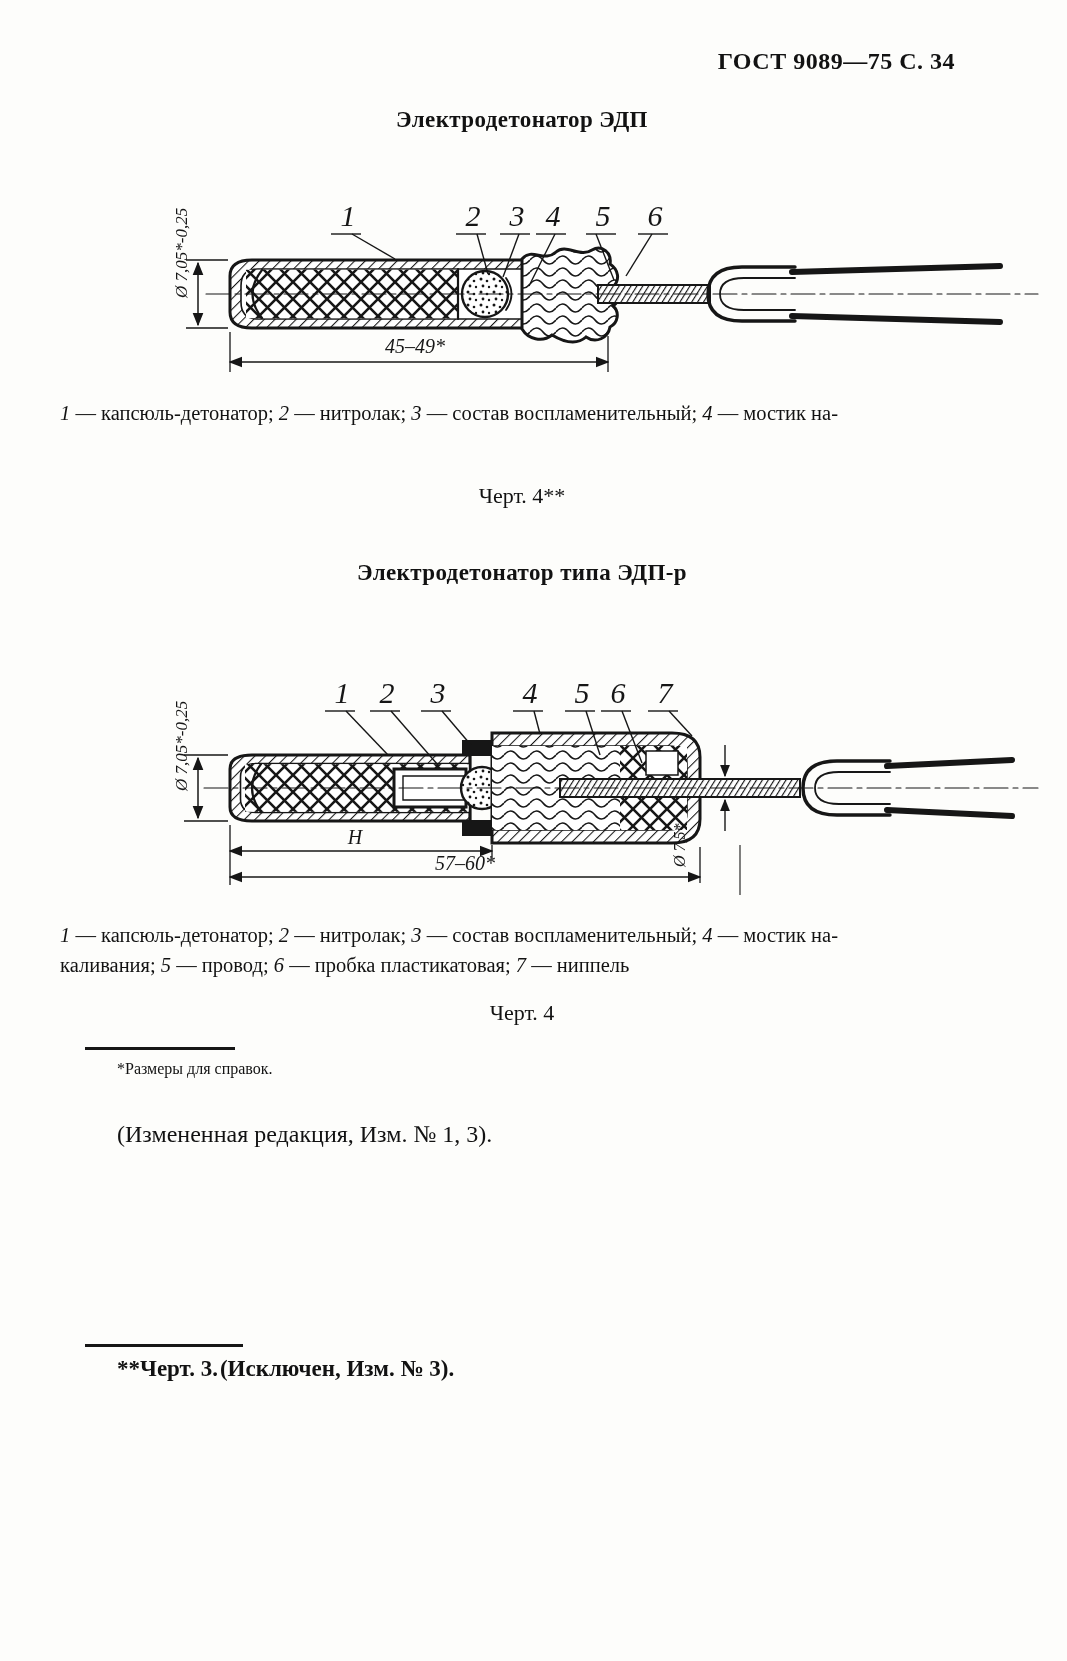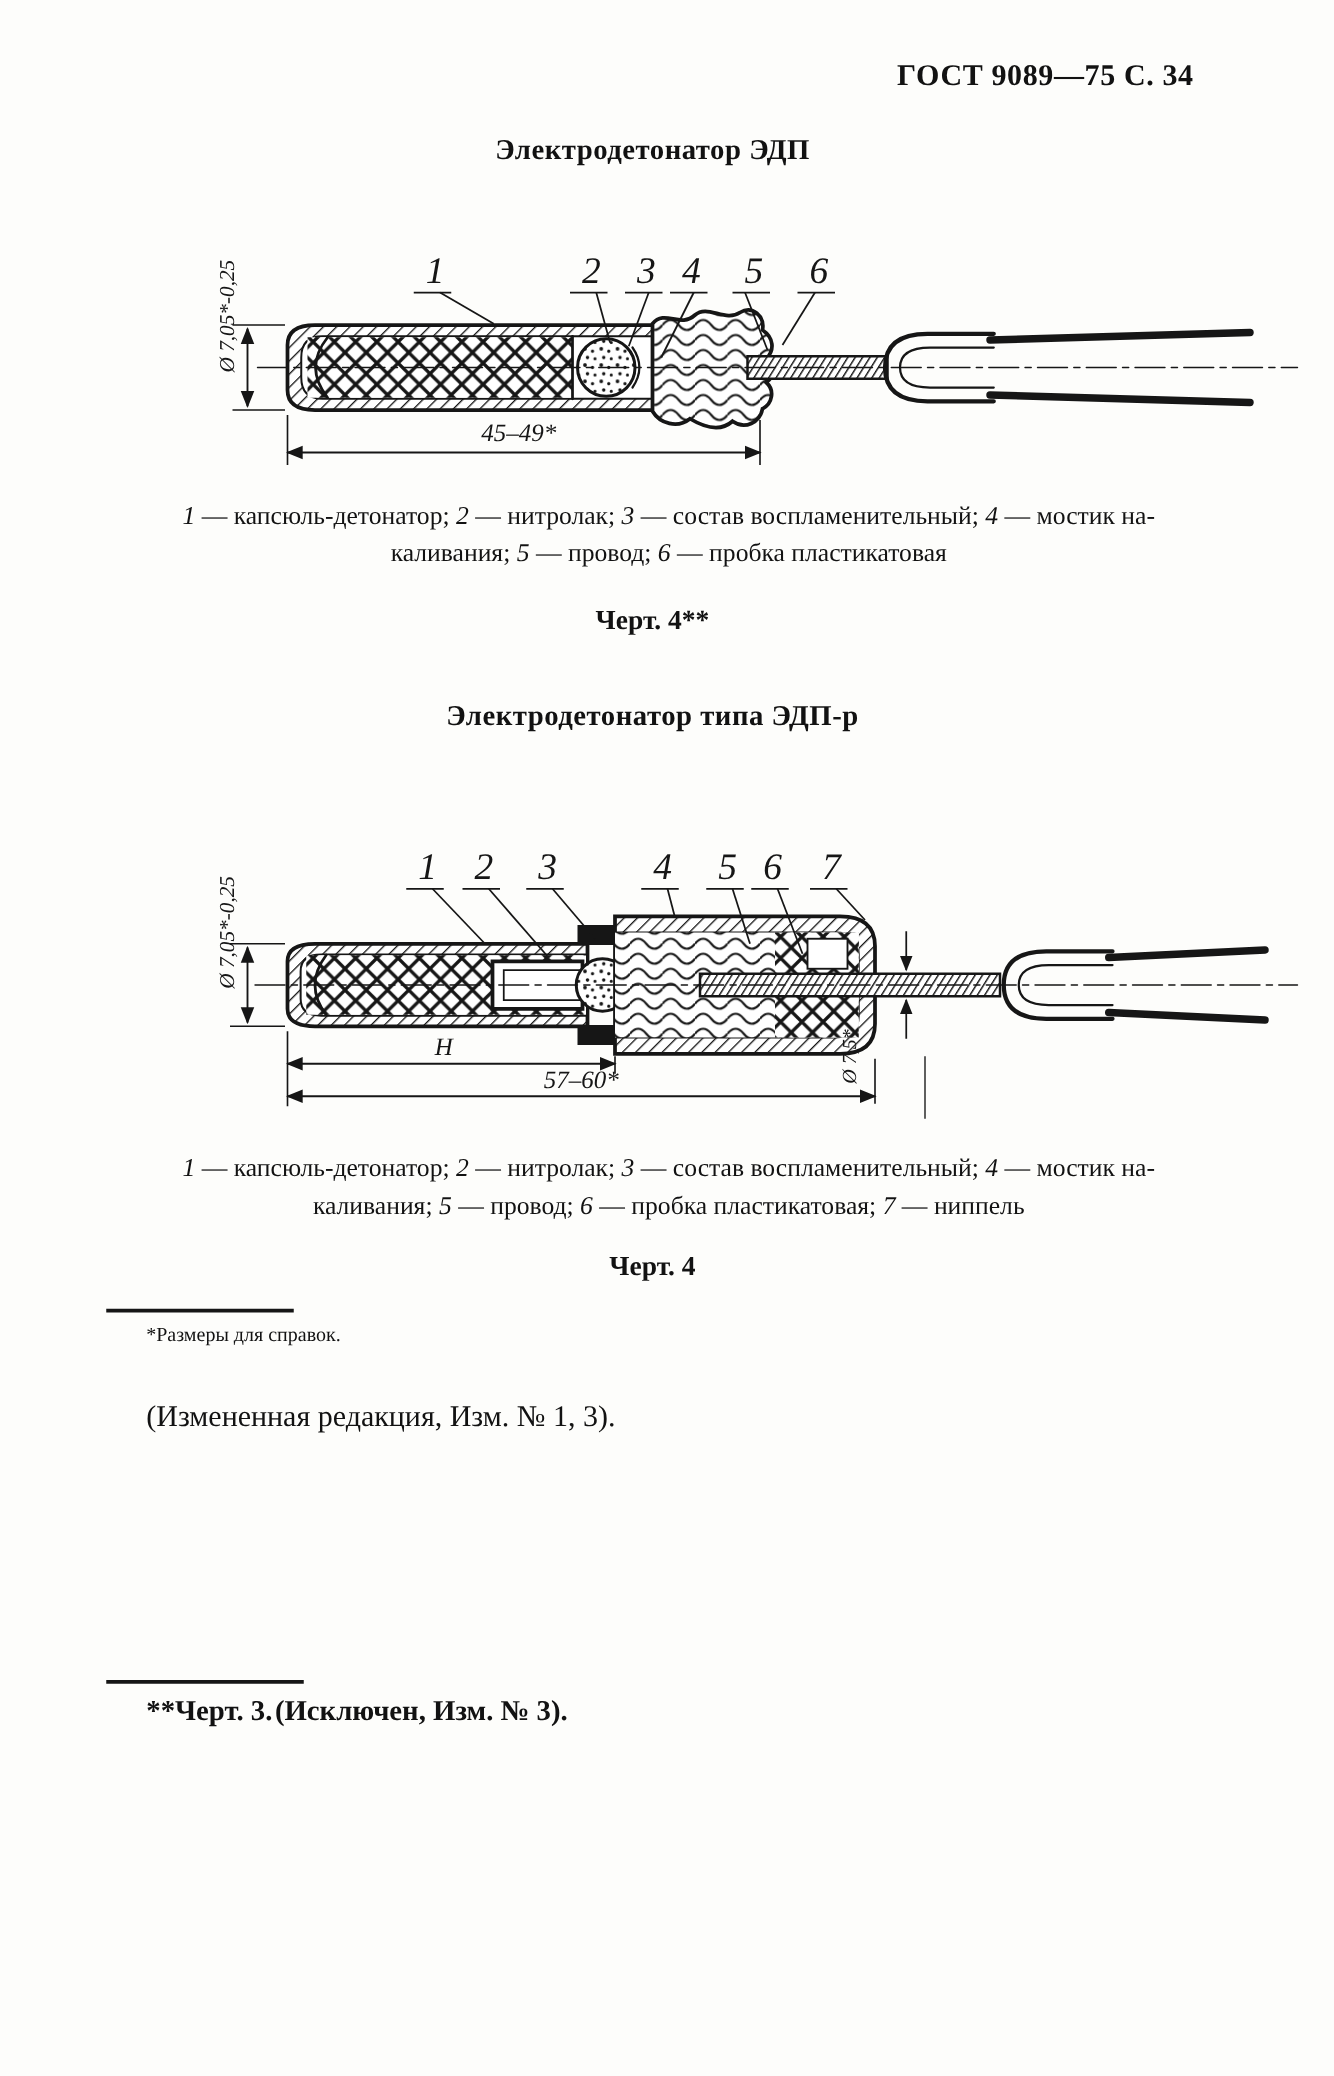--- a/index.html
+++ b/index.html
@@ -6,22 +6,22 @@
   body{
     width:1067px;height:1661px;position:relative;
     background:#fdfdfb;color:#121212;
     font-family:"Liberation Serif",serif;
     overflow:hidden;
   }
   .abs{position:absolute}
   .centered{left:0;width:1044px;text-align:center}
   .hdr{font-weight:700;font-size:24px;letter-spacing:.5px;white-space:nowrap}
   .fig-title{font-weight:700;font-size:23px;letter-spacing:.4px}
-  .fig-label{font-weight:700;font-size:22px}
-  .caption{font-size:20.5px;line-height:30px;text-align:center}
+  .fig-label{font-weight:400;font-size:22px}
+  .caption{font-size:20.5px;line-height:30px;text-align:left}
   .caption .num{font-style:italic}
   .note{font-size:16px}
   .note-bold{font-weight:400;font-size:24px}
   .rule{border-top:3px solid #161616;height:0}
   .fig{position:absolute}
   svg text{font-family:"Liberation Serif",serif}
 </style>
 </head>
 <body>
 
@@ -106,21 +106,20 @@
     <text x="413" y="80" font-size="30" text-anchor="middle">4</text>
     <text x="463" y="80" font-size="30" text-anchor="middle">5</text>
     <text x="515" y="80" font-size="30" text-anchor="middle">6</text>
     <text transform="translate(47 152) rotate(-90)" font-size="17">Ø 7,05*-0,25</text>
     <text x="275" y="207" font-size="20" text-anchor="middle">45–49*</text>
   </g>
 </svg>
 
 <div class="abs caption" style="top:398px;left:60px;width:950px">
   <div><span class="num">1</span><span> — капсюль-детонатор; </span><span class="num">2</span><span> — нитролак; </span><span class="num">3</span><span> — состав воспламенительный; </span><span class="num">4</span><span> — мостик на-</span></div>
-  <div><span>каливания; </span><span class="num">5</span><span> — провод; </span><span class="num">6</span><span> — пробка пластикатовая</span></div>
 </div>
 
 <div class="abs centered fig-label" style="top:483px">Черт. 4**</div>
 
 <div class="abs centered fig-title" style="top:560px">Электродетонатор типа ЭДП-р</div>
 
 <svg class="fig" style="left:140px;top:605px" width="910" height="300" viewBox="0 0 910 300">
   <g stroke="#161616" fill="none" stroke-linecap="round">
     <path d="M 330 150 L 112 150 Q 90 150 90 164 L 90 202 Q 90 216 112 216 L 330 216 Z" fill="url(#wallhatch)" stroke-width="3"></path>
     <path d="M 330 158.5 L 117 158.5 Q 100.5 158.5 100.5 172 L 100.5 194 Q 100.5 207.5 117 207.5 L 330 207.5 Z" fill="#ffffff" stroke-width="1.6"></path>

